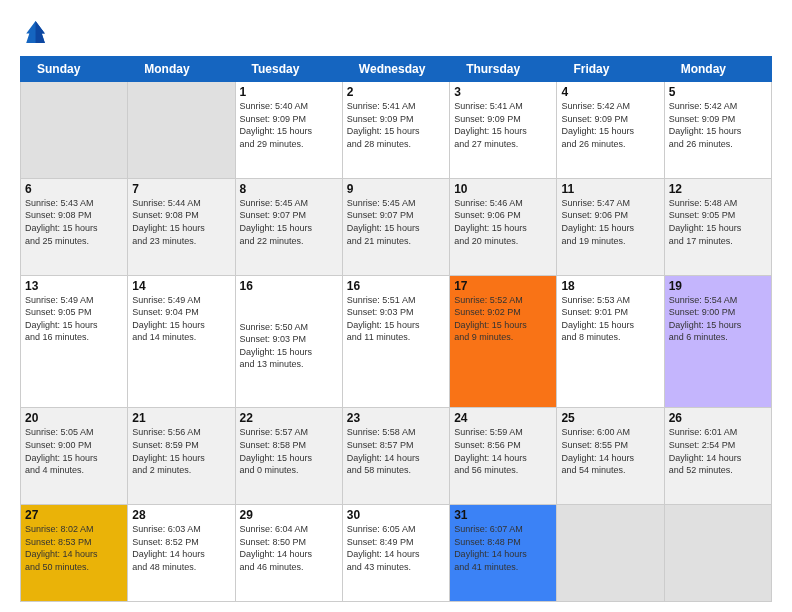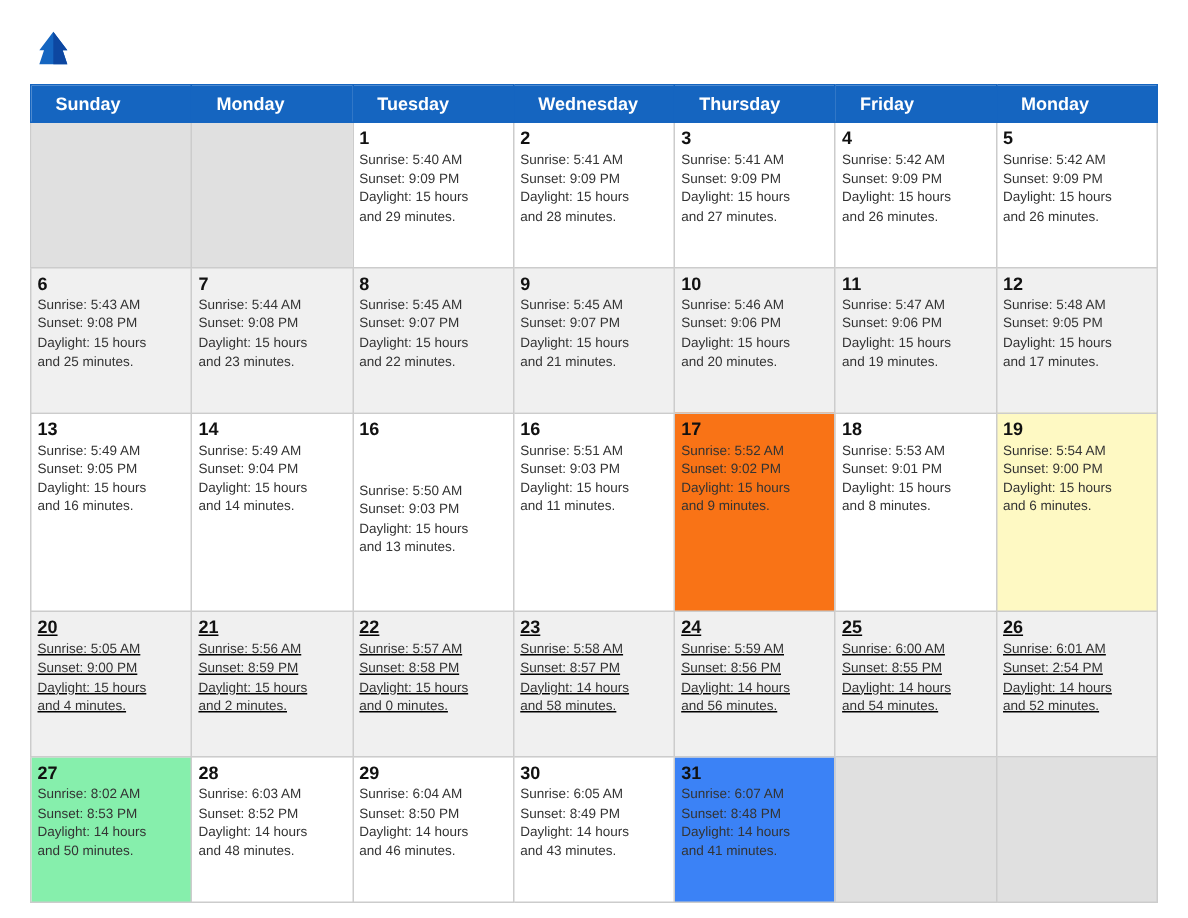--- a/index.html
+++ b/index.html
@@ -259,29 +259,29 @@
 Daylight: 15 hours
 and 9 minutes.</div>
           </td>
           <td style="background: rgb(255, 255, 255);">
             <span class="day-number">18</span>
             <div class="day-info" style="white-space: pre-line;">Sunrise: 5:53 AM
 Sunset: 9:01 PM
 Daylight: 15 hours
 and 8 minutes.</div>
           </td>
-          <td style="background: #fef9c3;">
+          <td style="background: #c4b5fd;">
             <span class="day-number">19</span>
             <div class="day-info" style="white-space: pre-line;">Sunrise: 5:54 AM
 Sunset: 9:00 PM
 Daylight: 15 hours
 and 6 minutes.</div>
           </td>
         </tr>
-        <tr style="background: rgb(240, 240, 240); text-decoration: underline;">
+        <tr style="background: rgb(240, 240, 240);">
           <td style="background: rgb(240, 240, 240);">
             <span class="day-number">20</span>
             <div class="day-info" style="white-space: pre-line;">Sunrise: 5:05 AM
 Sunset: 9:00 PM
 Daylight: 15 hours
 and 4 minutes.</div>
           </td>
           <td style="background: rgb(240, 240, 240);">
             <span class="day-number">21</span>
             <div class="day-info" style="white-space: pre-line;">Sunrise: 5:56 AM
@@ -319,21 +319,21 @@
           </td>
           <td style="background: rgb(240, 240, 240);">
             <span class="day-number">26</span>
             <div class="day-info" style="white-space: pre-line;">Sunrise: 6:01 AM
 Sunset: 2:54 PM
 Daylight: 14 hours
 and 52 minutes.</div>
           </td>
         </tr>
         <tr>
-          <td style="background: #86efac;">
+          <td style="background: #eab308;">
             <span class="day-number">27</span>
             <div class="day-info" style="white-space: pre-line;">Sunrise: 8:02 AM
 Sunset: 8:53 PM
 Daylight: 14 hours
 and 50 minutes.</div>
           </td>
           <td style="background: rgb(255, 255, 255);">
             <span class="day-number">28</span>
             <div class="day-info" style="white-space: pre-line;">Sunrise: 6:03 AM
 Sunset: 8:52 PM

